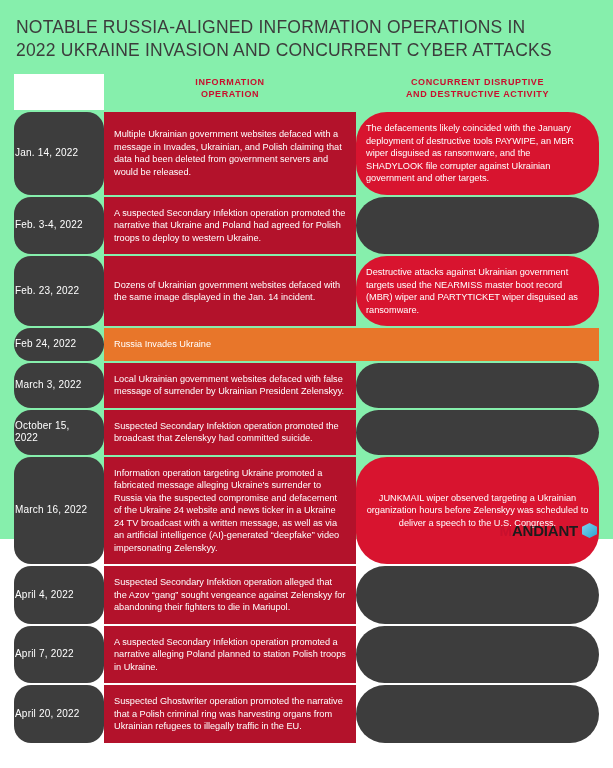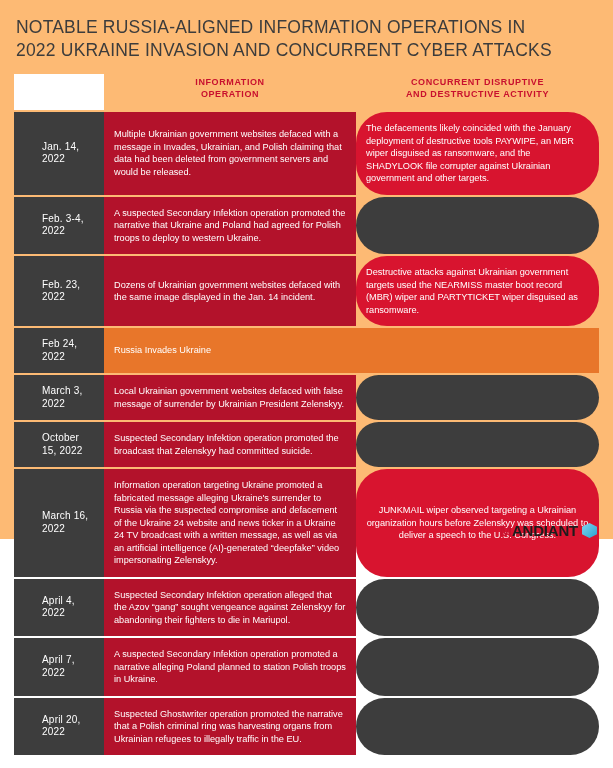--- a/index.html
+++ b/index.html
@@ -6,21 +6,21 @@
   html, body {
     width: 613px;
     height: 768px;
     background: #ffffff;
     font-family: "Liberation Sans", sans-serif;
     overflow: hidden;
   }
   .page {
     width: 613px;
     height: 539px;
-    background: #fdba74;
+    background: #86efac;
     padding: 14px 14px 0 14px;
     position: relative;
   }
   .title {
     font-size: 17.5px;
     line-height: 23px;
     font-weight: 400;
     color: #3c3c3c;
     letter-spacing: 0.2px;
     padding: 2px 0 10px 2px;
@@ -54,22 +54,23 @@
   td {
     vertical-align: middle;
     padding: 10px 10px;
     line-height: 12.5px;
   }
   td.date {
     background: #3d3d3d;
     color: #ffffff;
     font-size: 10px;
     letter-spacing: 0.2px;
-    padding-left: 28px;
+    padding-left: 1px;
     vertical-align: middle;
+    border-radius: 17px;
   }
   td.info {
     background: #b3122b;
     color: #ffffff;
     font-size: 9.2px;
   }
   td.cyber {
     background: #d8142f;
     color: #ffffff;
     font-size: 9.2px;

